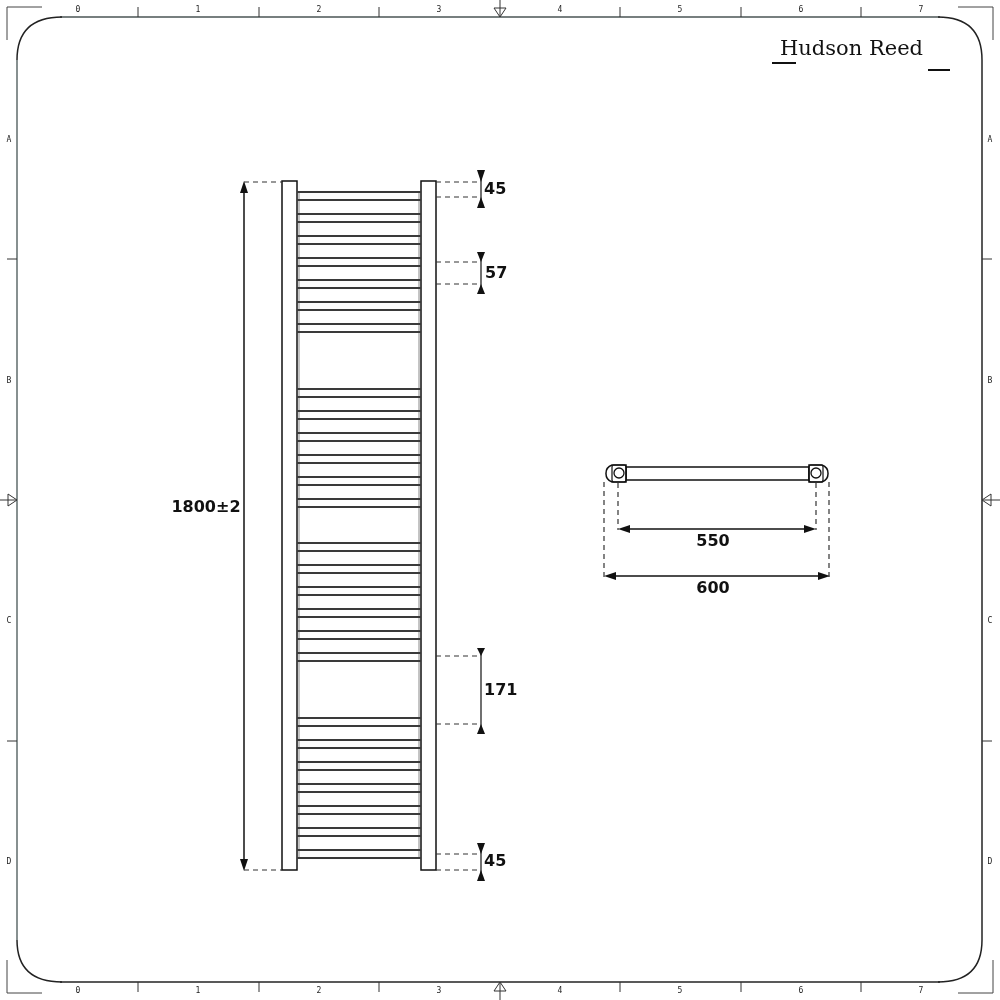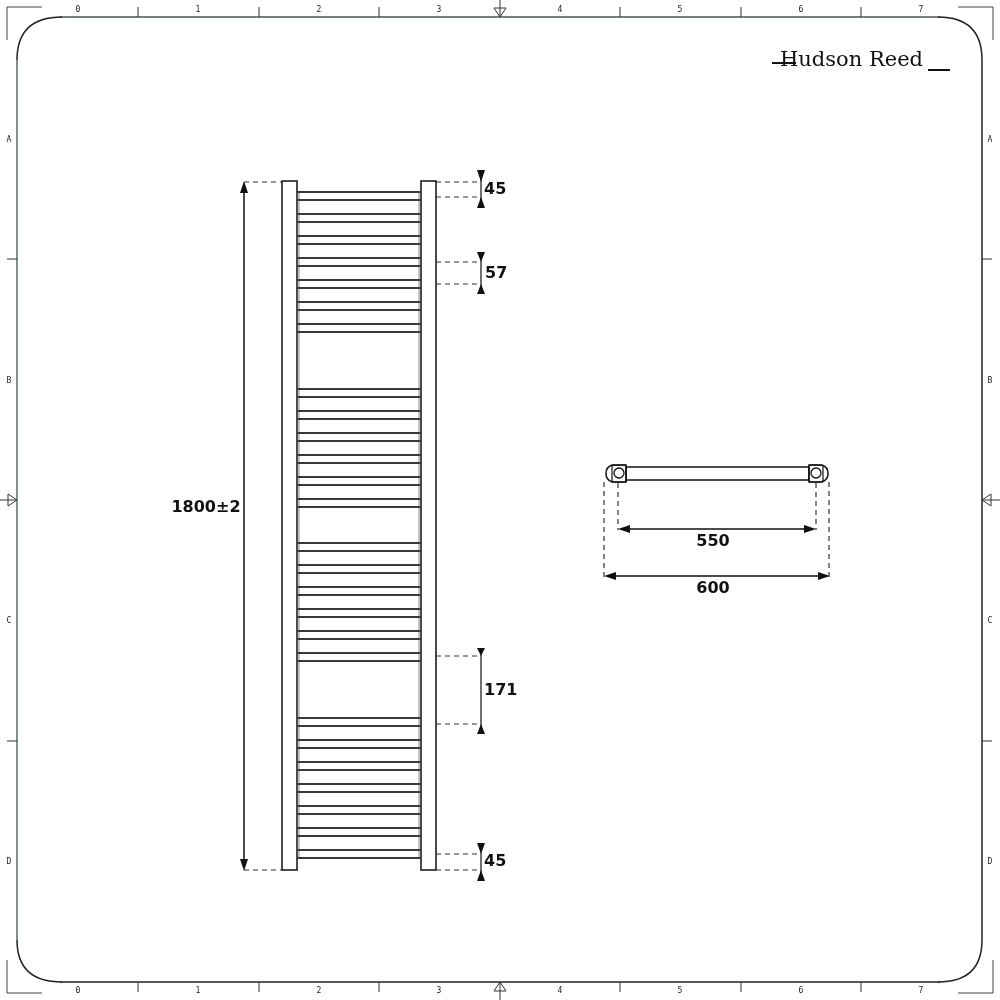--- a/index.html
+++ b/index.html
@@ -1,20 +1,20 @@
 <!DOCTYPE html>
 <html><head>
   <meta charset="utf-8">
   <style>
     html, body { margin: 0; padding: 0; background: #ffffff; }
     body { width: 1000px; height: 1000px; position: relative; overflow: hidden; font-family: "DejaVu Sans", sans-serif; }
     #drawing { position: absolute; left: 0; top: 0; }
     .grid-label { font-family: "DejaVu Sans Mono", monospace; font-size: 8px; fill: #222; }
     .dim-label { font-family: "DejaVu Sans", sans-serif; font-size: 16px; font-weight: bold; fill: #111; }
-    .brand { position: absolute; left: 780px; top: 47px; font-family: "DejaVu Serif", serif; font-size: 21px; color: #111; letter-spacing: 0px; }
+    .brand { position: absolute; left: 780px; top: 36px; font-family: "DejaVu Serif", serif; font-size: 21px; color: #111; letter-spacing: 0px; }
     .brand-line-left { position: absolute; left: 772px; top: 62px; width: 24px; height: 2px; background: #111; }
     .brand-line-right { position: absolute; left: 928px; top: 69px; width: 22px; height: 2px; background: #111; }
   </style>
 </head>
 <body>
 
 <svg id="drawing" width="1000" height="1000" viewBox="0 0 1000 1000" xmlns="http://www.w3.org/2000/svg">
 
   <g fill="none" stroke="#5f6b6b" stroke-width="1.5">
 

